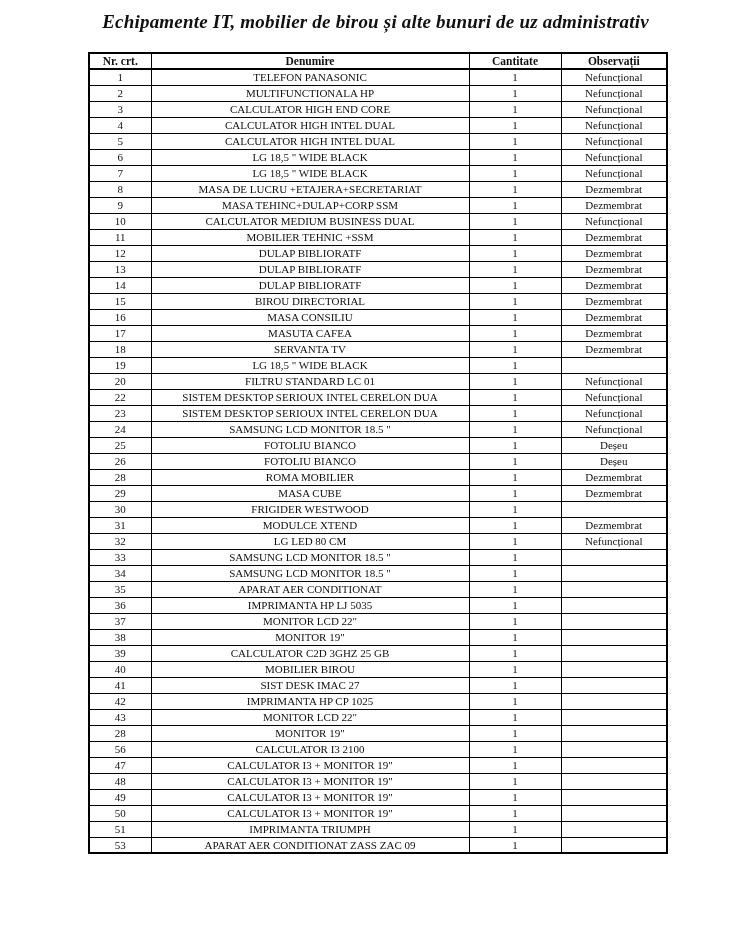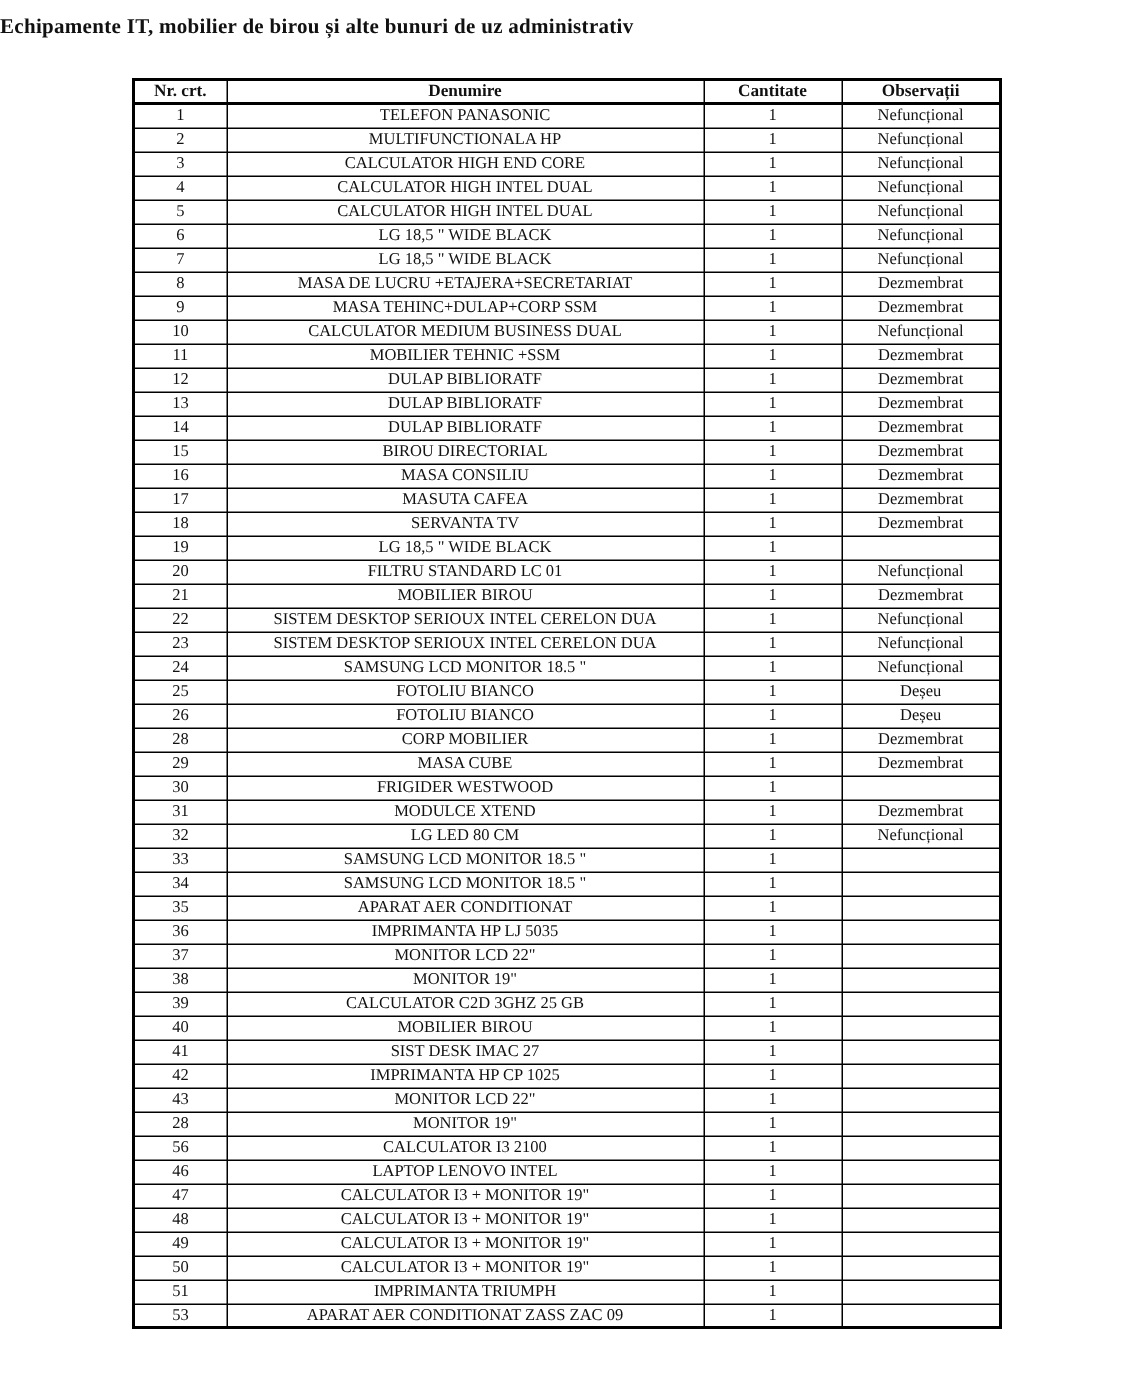--- a/index.html
+++ b/index.html
@@ -7,24 +7,26 @@
     width: 751px; height: 932px;
     background: #ffffff;
     font-family: "Liberation Serif", "DejaVu Serif", serif;
     color: #111111;
     overflow: hidden;
   }
   .page { position: relative; width: 751px; height: 932px; }
   .doc-title {
     position: absolute;
     top: 11px; left: 0; width: 751px;
+    text-align: center;
     font-weight: bold;
-    font-size: 14px;
+    font-size: 19px;
     letter-spacing: 0.2px;
     color: #111111;
+    font-style: italic;
   }
   table.inventory {
     position: absolute;
     left: 88px; top: 52px;
     width: 578px;
     border-collapse: collapse;
     table-layout: fixed;
     border: 2px solid #000000;
   }
   table.inventory col.c-nr   { width: 62px; }
@@ -184,26 +186,20 @@
           <td>1</td>
           <td></td>
         </tr>
         <tr>
           <td>20</td>
           <td>FILTRU STANDARD LC 01</td>
           <td>1</td>
           <td>Nefuncțional</td>
         </tr>
         <tr>
-          <td>21</td>
-          <td>MOBILIER BIROU</td>
-          <td>1</td>
-          <td>Dezmembrat</td>
-        </tr>
-        <tr>
           <td>22</td>
           <td>SISTEM DESKTOP SERIOUX INTEL CERELON DUA</td>
           <td>1</td>
           <td>Nefuncțional</td>
         </tr>
         <tr>
           <td>23</td>
           <td>SISTEM DESKTOP SERIOUX INTEL CERELON DUA</td>
           <td>1</td>
           <td>Nefuncțional</td>
@@ -221,21 +217,21 @@
           <td>Deșeu</td>
         </tr>
         <tr>
           <td>26</td>
           <td>FOTOLIU BIANCO</td>
           <td>1</td>
           <td>Deșeu</td>
         </tr>
         <tr>
           <td>28</td>
-          <td>CORP MOBILIER</td>
+          <td>ROMA MOBILIER</td>
           <td>1</td>
           <td>Dezmembrat</td>
         </tr>
         <tr>
           <td>29</td>
           <td>MASA CUBE</td>
           <td>1</td>
           <td>Dezmembrat</td>
         </tr>
         <tr>
@@ -324,26 +320,20 @@
         </tr>
         <tr>
           <td>28</td>
           <td>MONITOR 19"</td>
           <td>1</td>
           <td></td>
         </tr>
         <tr>
           <td>56</td>
           <td>CALCULATOR I3 2100</td>
-          <td>1</td>
-          <td></td>
-        </tr>
-        <tr>
-          <td>46</td>
-          <td>LAPTOP LENOVO INTEL</td>
           <td>1</td>
           <td></td>
         </tr>
         <tr>
           <td>47</td>
           <td>CALCULATOR I3 + MONITOR 19"</td>
           <td>1</td>
           <td></td>
         </tr>
         <tr>

